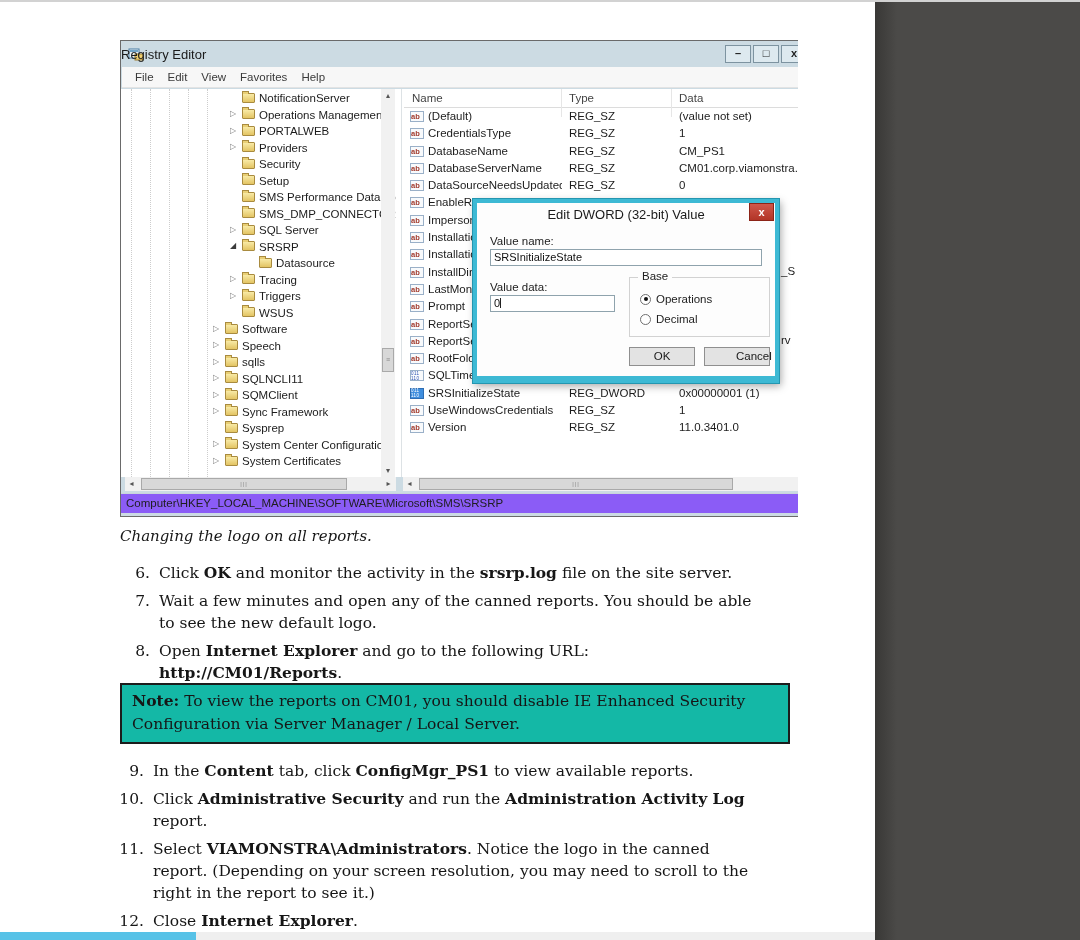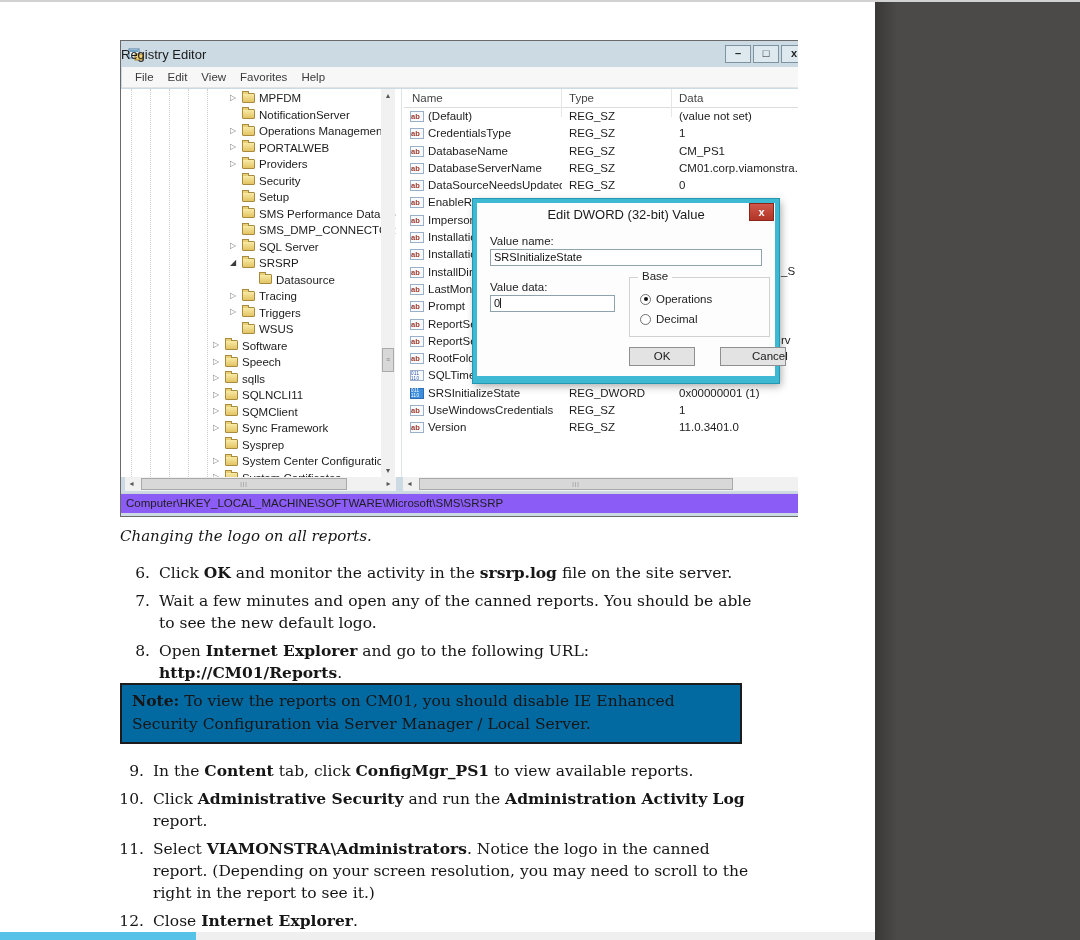--- a/index.html
+++ b/index.html
@@ -100,32 +100,32 @@
   .gb-legend { position:absolute; left:8px; top:-8px; background:#fdfdfd; padding:0 4px; font-size:11.5px; color:#222; }
   .radio-row { position:absolute; left:10px; height:14px; display:flex; align-items:center; cursor:pointer; }
   .radio { width:11px; height:11px; border:1px solid #6f6f6f; border-radius:50%; margin-right:5px;
            background:#fff; position:relative; }
   .radio.on:after { content:""; position:absolute; left:2.5px; top:2.5px; width:4px; height:4px;
                     border-radius:50%; background:#111; }
   .radio-label { font-size:11.5px; color:#222; }
   .dlg-btn { position:absolute; top:144px; width:66px; height:19px; background:#e3e3e3;
              border:1px solid #8f8f8f; font-size:11.5px; text-align:center; line-height:17px;
              color:#1a1a1a; cursor:pointer; }
-  .btn-ok { left:152px; } .btn-cancel { left:243px;padding-left:31px; }
+  .btn-ok { left:152px; } .btn-cancel { left:227px;padding-left:31px; }
 
   
   .doc { font-family:"DejaVu Serif", serif; color:#161616; }
   .caption { position:absolute; left:120px; top:527px; font-style:italic; font-size:15px; }
   .steps { position:absolute; width:660px; }
   .steps-a { left:120px; top:562px; } .steps-b { left:114px; top:760px; }
   .step { display:flex; margin-bottom:6px; }
   .step-num { width:30px; text-align:right; margin-right:9px; font-size:15.5px; line-height:22px; flex:none; }
   .step-text { width:610px; font-size:15.5px; line-height:22px; }
   .step-text b, .note b { font-weight:700; }
-  .note { position:absolute; left:120px; top:683px; width:622px; background:#0369a1;
+  .note { position:absolute; left:120px; top:683px; width:670px; background:#14b8a6;
           border:2px solid #1c1c1c; padding:5px 10px 7px 10px; font-size:15.5px; line-height:22.5px; }
 </style>
 </head>
 <body>
 
 <div id="app">
   <div class="top-line"></div>
 
   <div class="regedit">
     <div class="titlebar">
@@ -148,21 +148,20 @@
     </div>
 
     <div class="main-area">
       <div class="tree-pane">
         <div class="guide" style="left:6px"></div>
         <div class="guide" style="left:25px"></div>
         <div class="guide" style="left:44px"></div>
         <div class="guide" style="left:63px"></div>
         <div class="guide" style="left:82px"></div>
         <div id="tree-items">
-            <div class="tree-row" style="padding-left: 105px;"><span class="tri">▷</span><span class="folder"></span><span class="tree-label">MPFDM</span></div>
             <div class="tree-row" style="padding-left: 105px;"><span class="tri"></span><span class="folder"></span><span class="tree-label">NotificationServer</span></div>
             <div class="tree-row" style="padding-left: 105px;"><span class="tri">▷</span><span class="folder"></span><span class="tree-label">Operations Management</span></div>
             <div class="tree-row" style="padding-left: 105px;"><span class="tri">▷</span><span class="folder"></span><span class="tree-label">PORTALWEB</span></div>
             <div class="tree-row" style="padding-left: 105px;"><span class="tri">▷</span><span class="folder"></span><span class="tree-label">Providers</span></div>
             <div class="tree-row" style="padding-left: 105px;"><span class="tri"></span><span class="folder"></span><span class="tree-label">Security</span></div>
             <div class="tree-row" style="padding-left: 105px;"><span class="tri"></span><span class="folder"></span><span class="tree-label">Setup</span></div>
             <div class="tree-row" style="padding-left: 105px;"><span class="tri"></span><span class="folder"></span><span class="tree-label">SMS Performance Data Pro</span></div>
             <div class="tree-row" style="padding-left: 105px;"><span class="tri"></span><span class="folder"></span><span class="tree-label">SMS_DMP_CONNECTOR</span></div>
             <div class="tree-row" style="padding-left: 105px;"><span class="tri">▷</span><span class="folder"></span><span class="tree-label">SQL Server</span></div>
             <div class="tree-row" style="padding-left: 105px;"><span class="tri exp">◢</span><span class="folder"></span><span class="tree-label">SRSRP</span></div>

